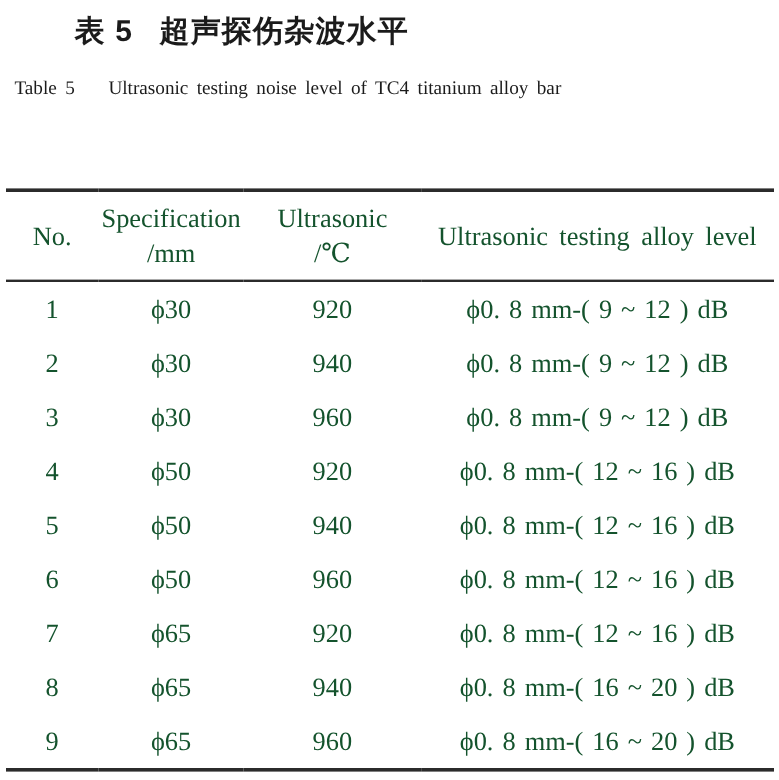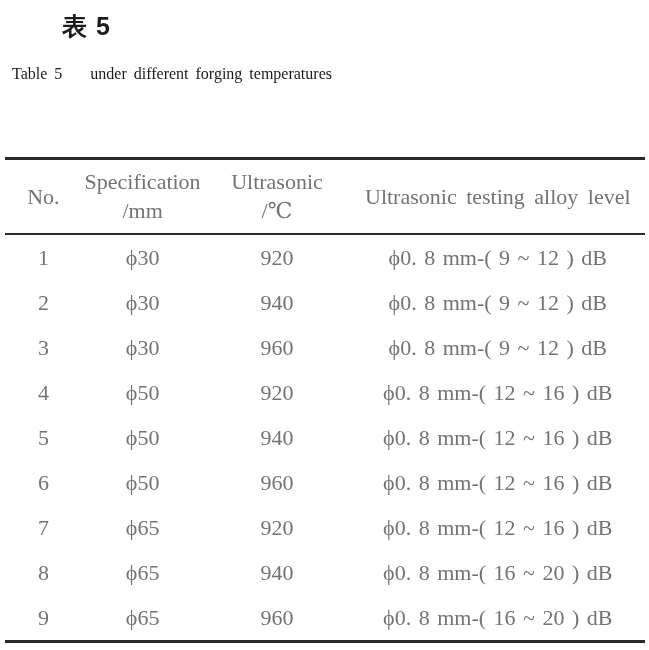--- a/index.html
+++ b/index.html
@@ -47,21 +47,21 @@
     left: 5px;
     top: 157px;
     width: 640px;
   }
   table.data-table {
     width: 100%;
     border-collapse: collapse;
     table-layout: fixed;
     font-family: "Liberation Serif", "DejaVu Serif", serif;
     font-size: 22px;
-    color: #737373;
+    color: #14532d;
     border-top: 3px solid #2b2b2b;
     border-bottom: 3px solid #2b2b2b;
   }
   col.c-no   { width: 12%; }
   col.c-spec { width: 19%; }
   col.c-temp { width: 23%; }
   col.c-noise{ width: 46%; }
 
   thead tr { border-bottom: 2px solid #2b2b2b; }
   th {
@@ -83,27 +83,28 @@
     word-spacing: 2px;
     white-space: nowrap;
   }
 </style>
 </head>
 <body>
 
 <div class="caption-cn">
   <span class="cap-label">表 5</span>
   <span class="cap-text">
+    <span class="line" style="display:block">超声探伤杂波水平</span>
   </span>
 </div>
 
 <div class="caption-en">
   <span class="cap-label">Table 5</span>
   <span class="cap-text">
-    <span class="line" style="display:block">under different forging temperatures</span>
+    <span class="line" style="display:block">Ultrasonic testing noise level of TC4 titanium alloy bar</span>
   </span>
 </div>
 
 <div class="tbl-wrap">
   <table class="data-table">
     <colgroup>
       <col class="c-no">
         <col class="c-spec">
         <col class="c-temp">
         <col class="c-noise">

